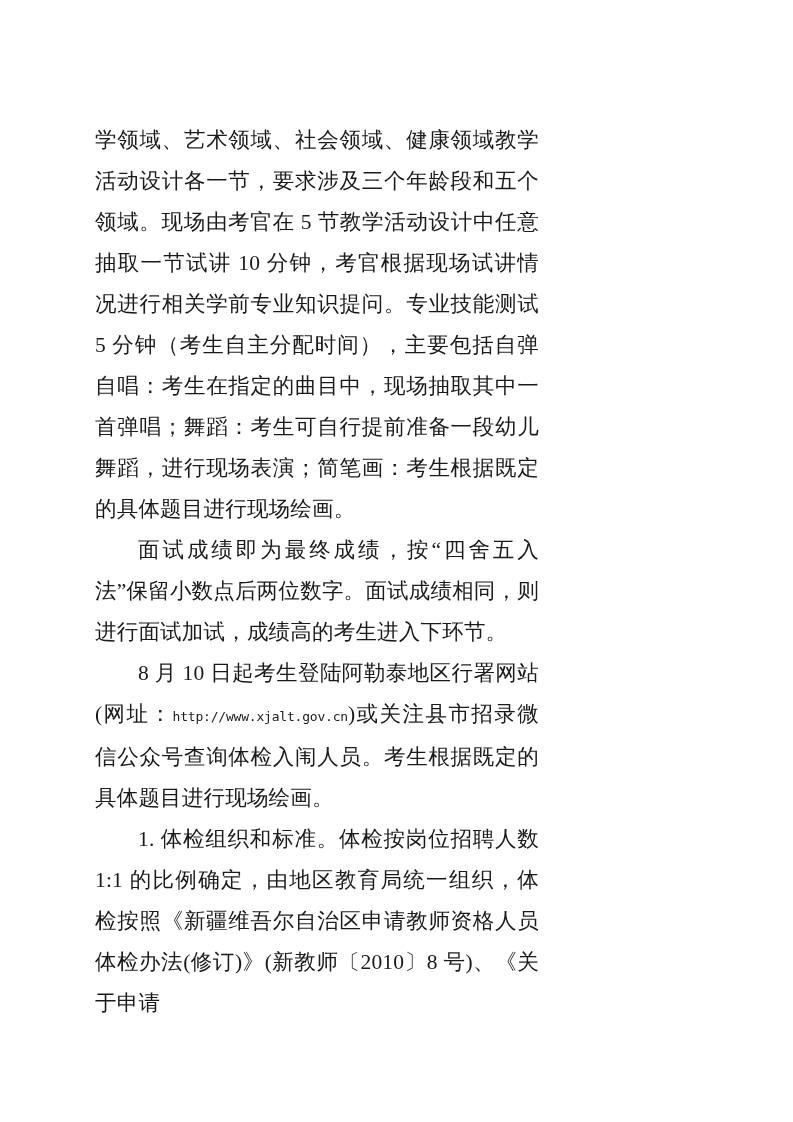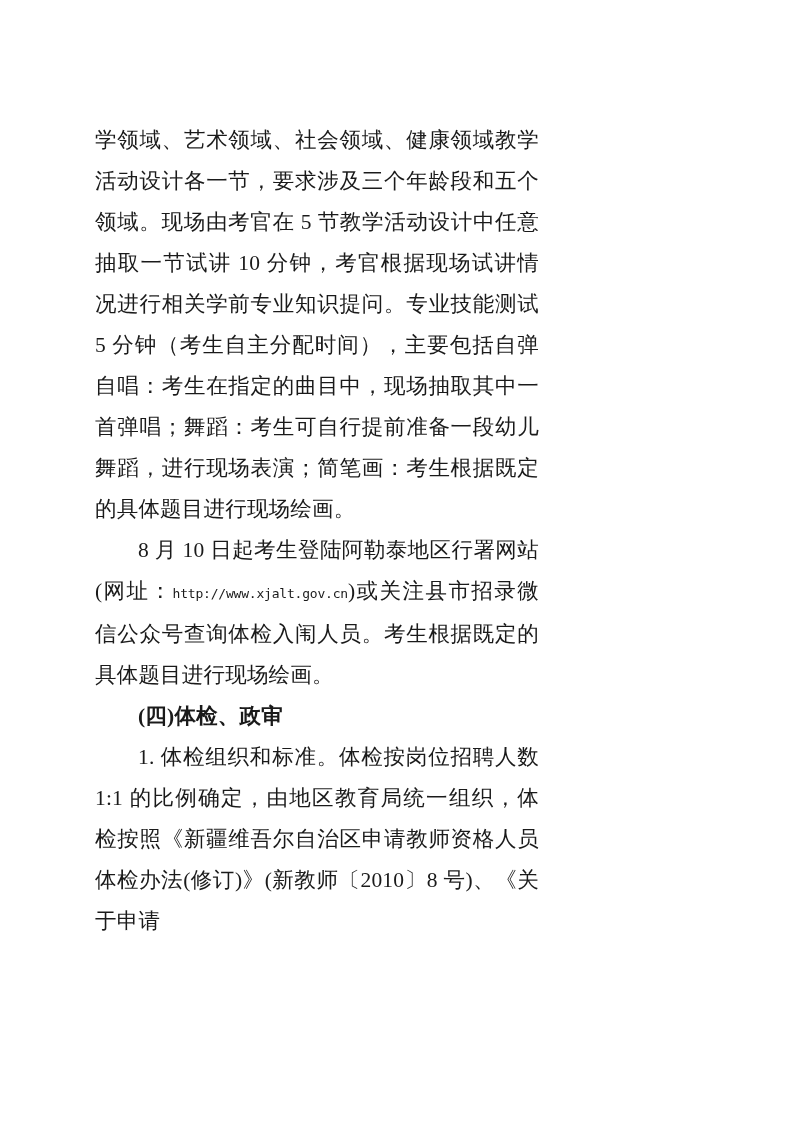--- a/index.html
+++ b/index.html
@@ -51,22 +51,22 @@
   }
 </style>
 </head>
 <body>
 
 <div class="page">
   <div class="doc-body">
 
     <p class="para-flush">学领域、艺术领域、社会领域、健康领域教学活动设计各一节，要求涉及三个年龄段和五个领域。现场由考官在 5 节教学活动设计中任意抽取一节试讲 10 分钟，考官根据现场试讲情况进行相关学前专业知识提问。专业技能测试 5 分钟（考生自主分配时间），主要包括自弹自唱：考生在指定的曲目中，现场抽取其中一首弹唱；舞蹈：考生可自行提前准备一段幼儿舞蹈，进行现场表演；简笔画：考生根据既定的具体题目进行现场绘画。</p>
 
+    <p class="para">面试成绩即为最终成绩，按“四舍五入法”保留小数点后两位数字。面试成绩相同，则进行面试加试，成绩高的考生进入下环节。</p>
 
     <p class="para"><span>8 月 10 日起考生登陆阿勒泰地区行署网站(网址：</span><span class="url">http://www.xjalt.gov.cn</span><span>)或关注县市招录微信公众号查询体检入闱人员。考生根据既定的具体题目进行现场绘画。</span></p>
 
-    <p class="heading">(四)体检、政审</p>
 
 
     <p class="para">1. 体检组织和标准。体检按岗位招聘人数 1:1 的比例确定，由地区教育局统一组织，体检按照《新疆维吾尔自治区申请教师资格人员体检办法(修订)》(新教师〔2010〕8 号)、《关于申请</p>
 
   </div>
 </div>
 
 </body></html>

